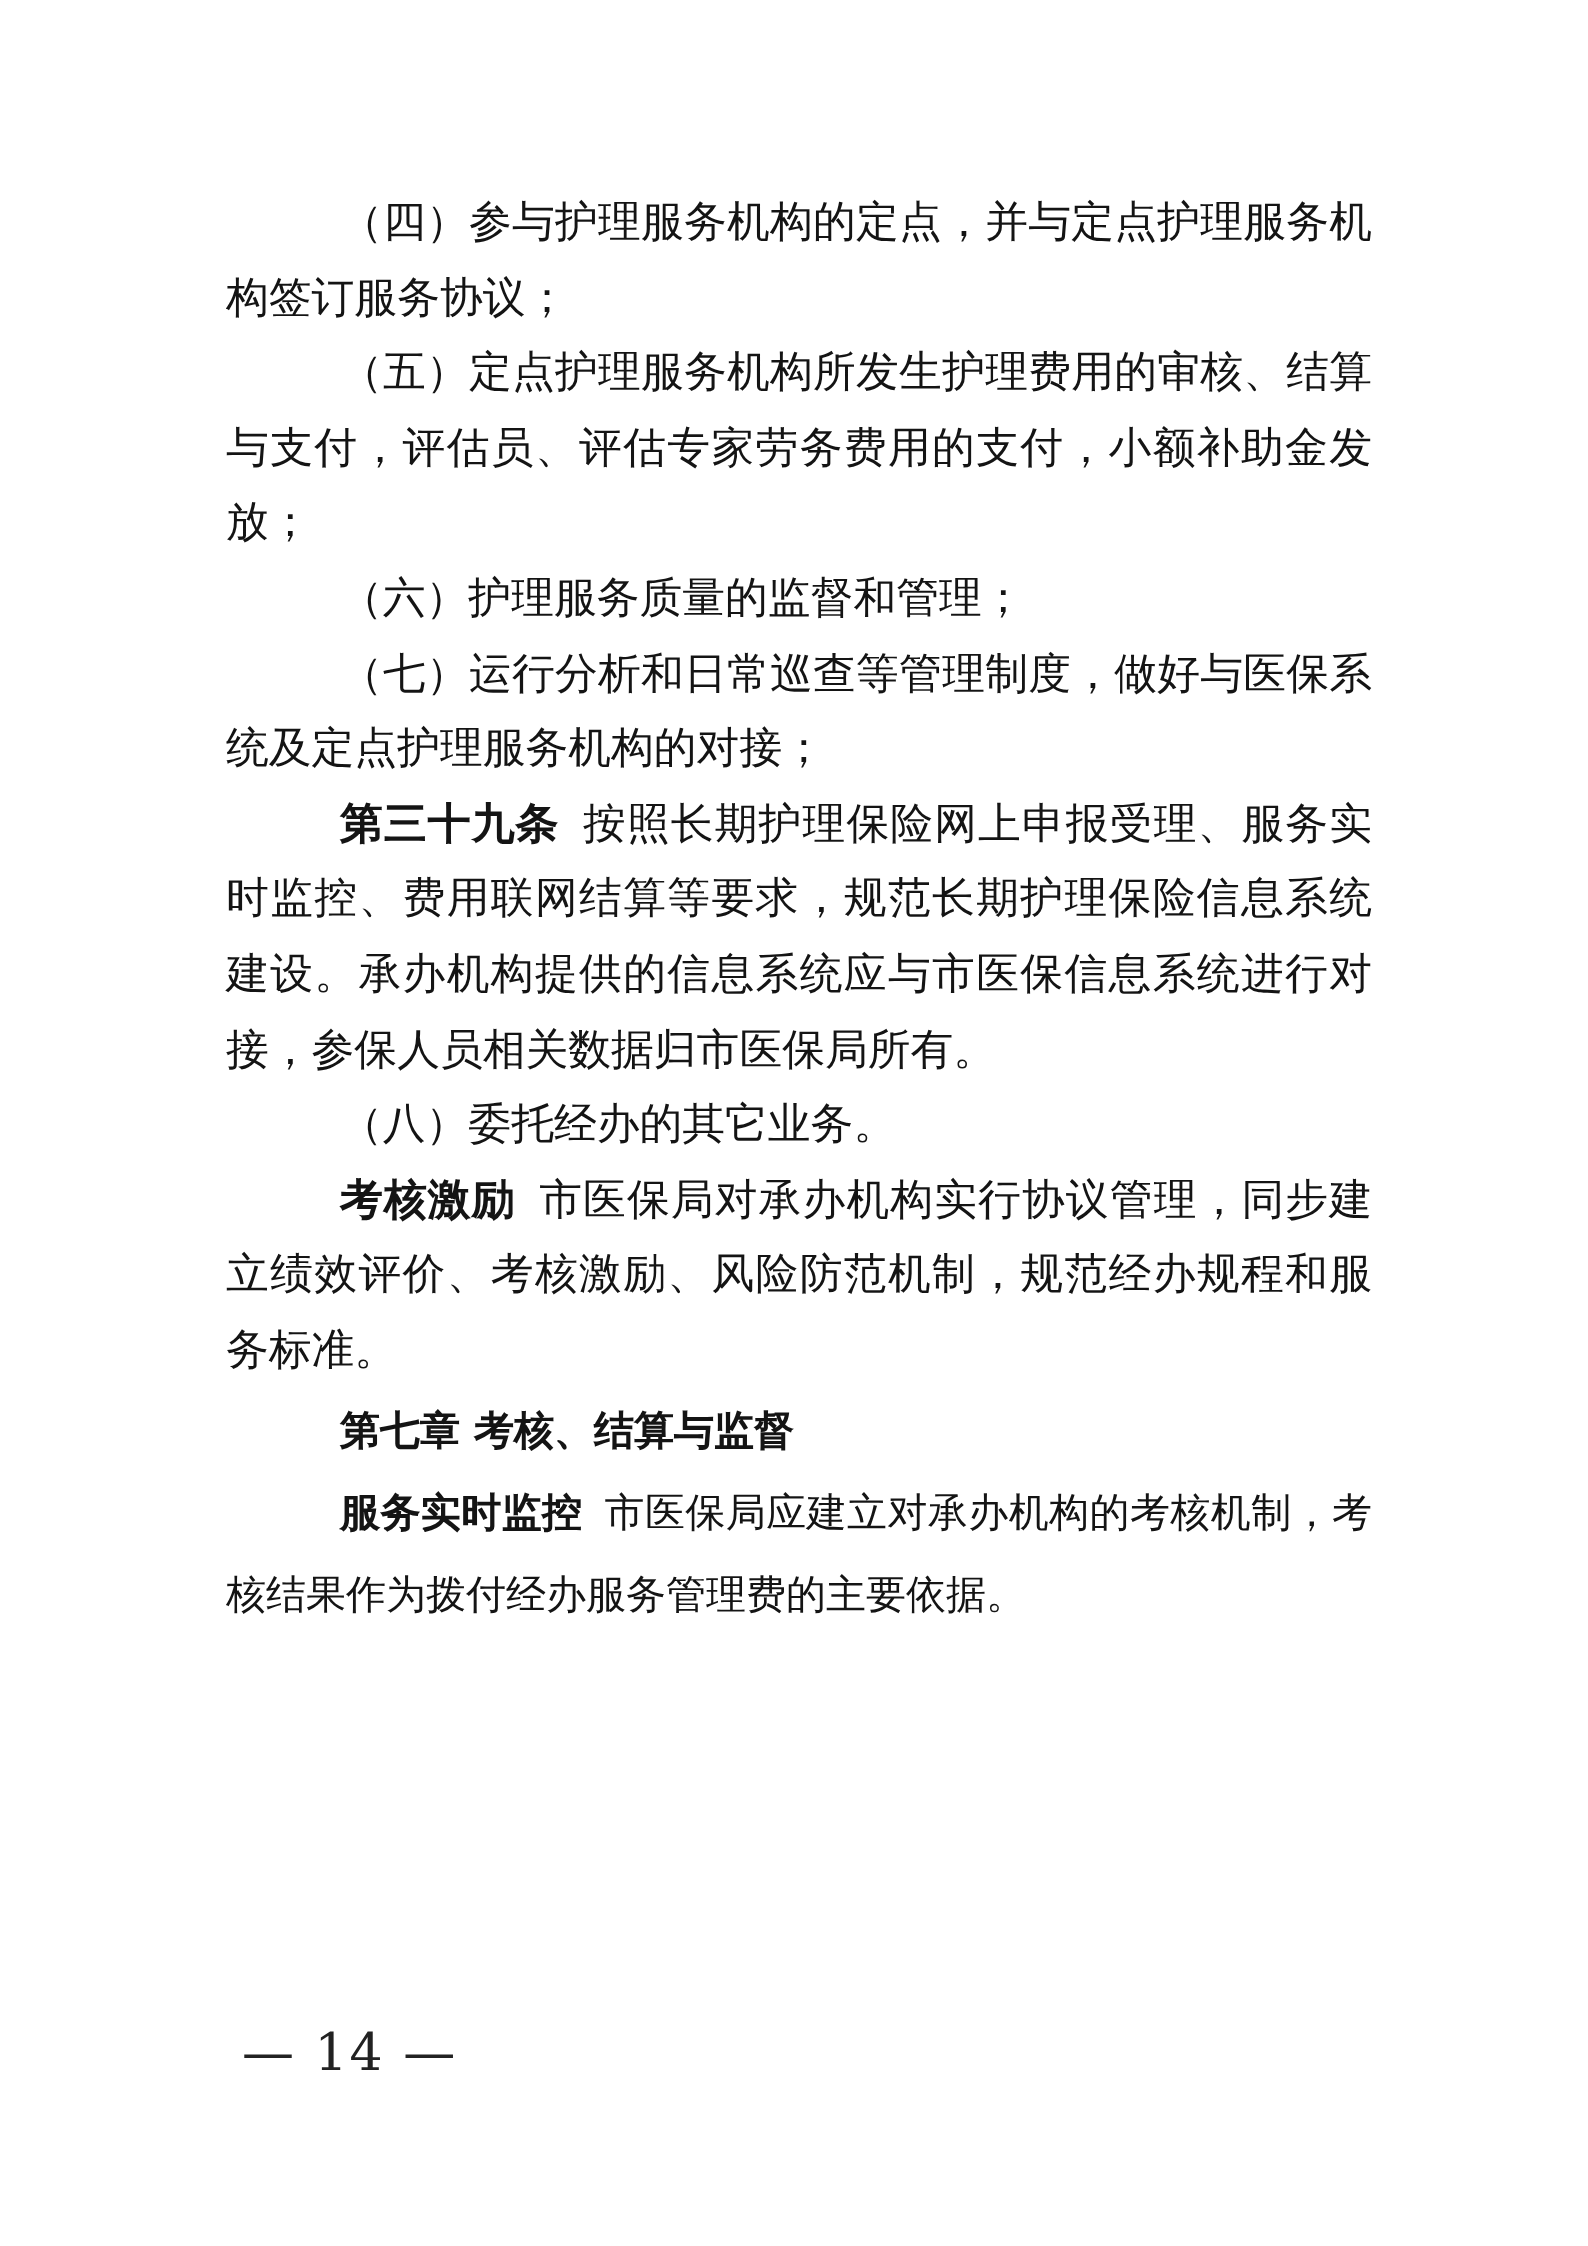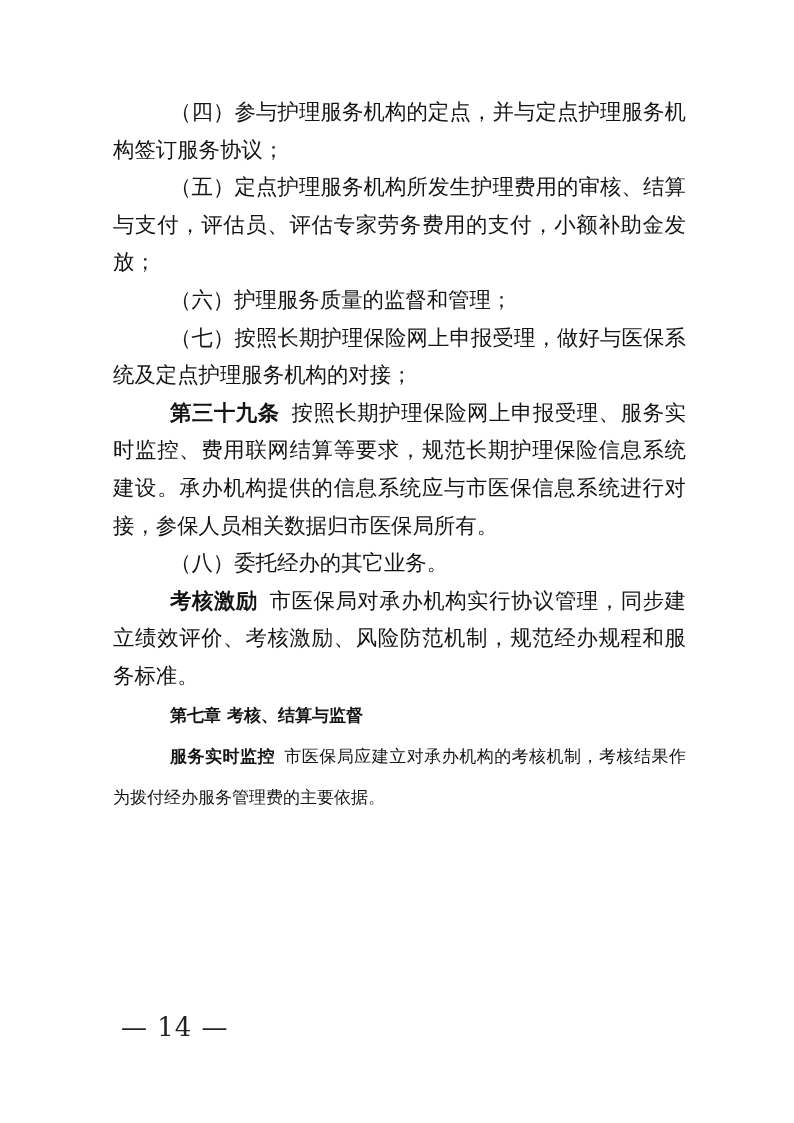--- a/index.html
+++ b/index.html
@@ -29,21 +29,21 @@
   .section-a p {
     margin: 0;
     font-size: 21.4px;
     line-height: 37.6px;
     text-align: justify;
     text-justify: inter-ideograph;
     text-indent: 57px;
   }
   .section-b p {
     margin: 0;
-    font-size: 17px;
+    font-size: 20px;
     line-height: 41px;
     text-align: justify;
     text-justify: inter-ideograph;
     text-indent: 57px;
   }
   .lead {
     font-weight: bold;
     margin-right: 0.55em;
   }
   .chapter-heading {
@@ -68,21 +68,21 @@
 </head>
 <body>
 
 <div class="page">
   <div class="content">
 
     <div class="section-a">
       <p><span>（四）参与护理服务机构的定点，并与定点护理服务机构签订服务协议；</span></p>
       <p><span>（五）定点护理服务机构所发生护理费用的审核、结算与支付，评估员、评估专家劳务费用的支付，小额补助金发放；</span></p>
       <p><span>（六）护理服务质量的监督和管理；</span></p>
-      <p><span>（七）按照长期护理保险网上申报受理，做好与医保系统及定点护理服务机构的对接；</span></p>
+      <p><span>（七）运行分析和日常巡查等管理制度，做好与医保系统及定点护理服务机构的对接；</span></p>
       <p><b class="lead">第三十九条</b><span>按照长期护理保险网上申报受理、服务实时监控、费用联网结算等要求，规范长期护理保险信息系统建设。承办机构提供的信息系统应与市医保信息系统进行对接，参保人员相关数据归市医保局所有。</span></p>
       <p><span>（八）委托经办的其它业务。</span></p>
       <p><b class="lead">考核激励</b><span>市医保局对承办机构实行协议管理，同步建立绩效评价、考核激励、风险防范机制，规范经办规程和服务标准。</span></p>
     </div>
 
     <div class="section-b">
       <p class="chapter-heading">第七章 考核、结算与监督</p>
       <p><b class="lead">服务实时监控</b><span>市医保局应建立对承办机构的考核机制，考核结果作为拨付经办服务管理费的主要依据。</span></p>
     </div>
 

